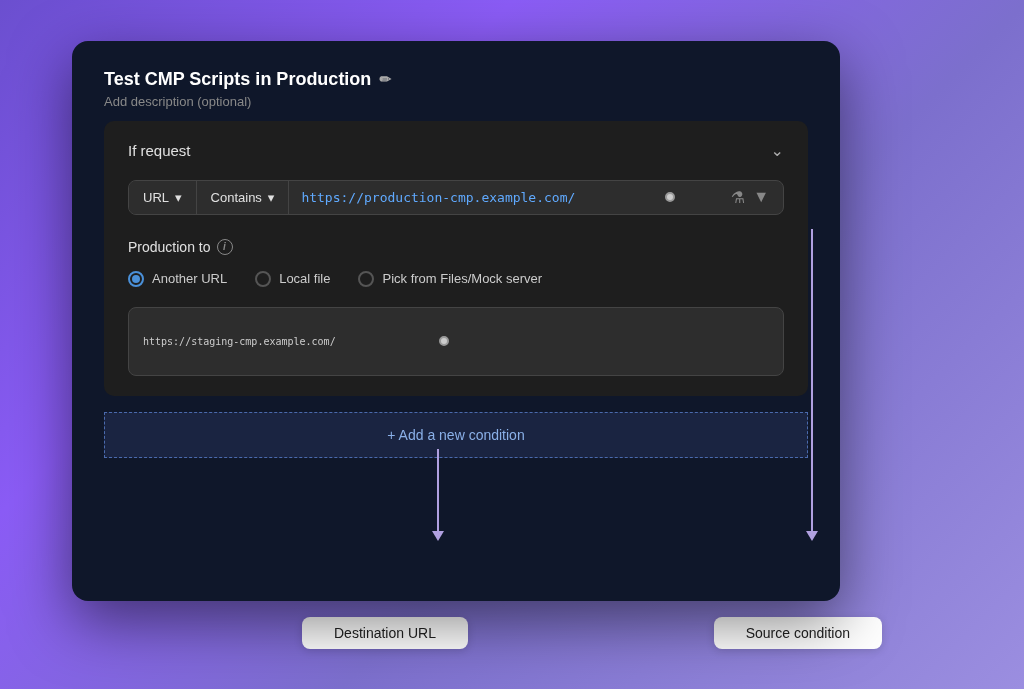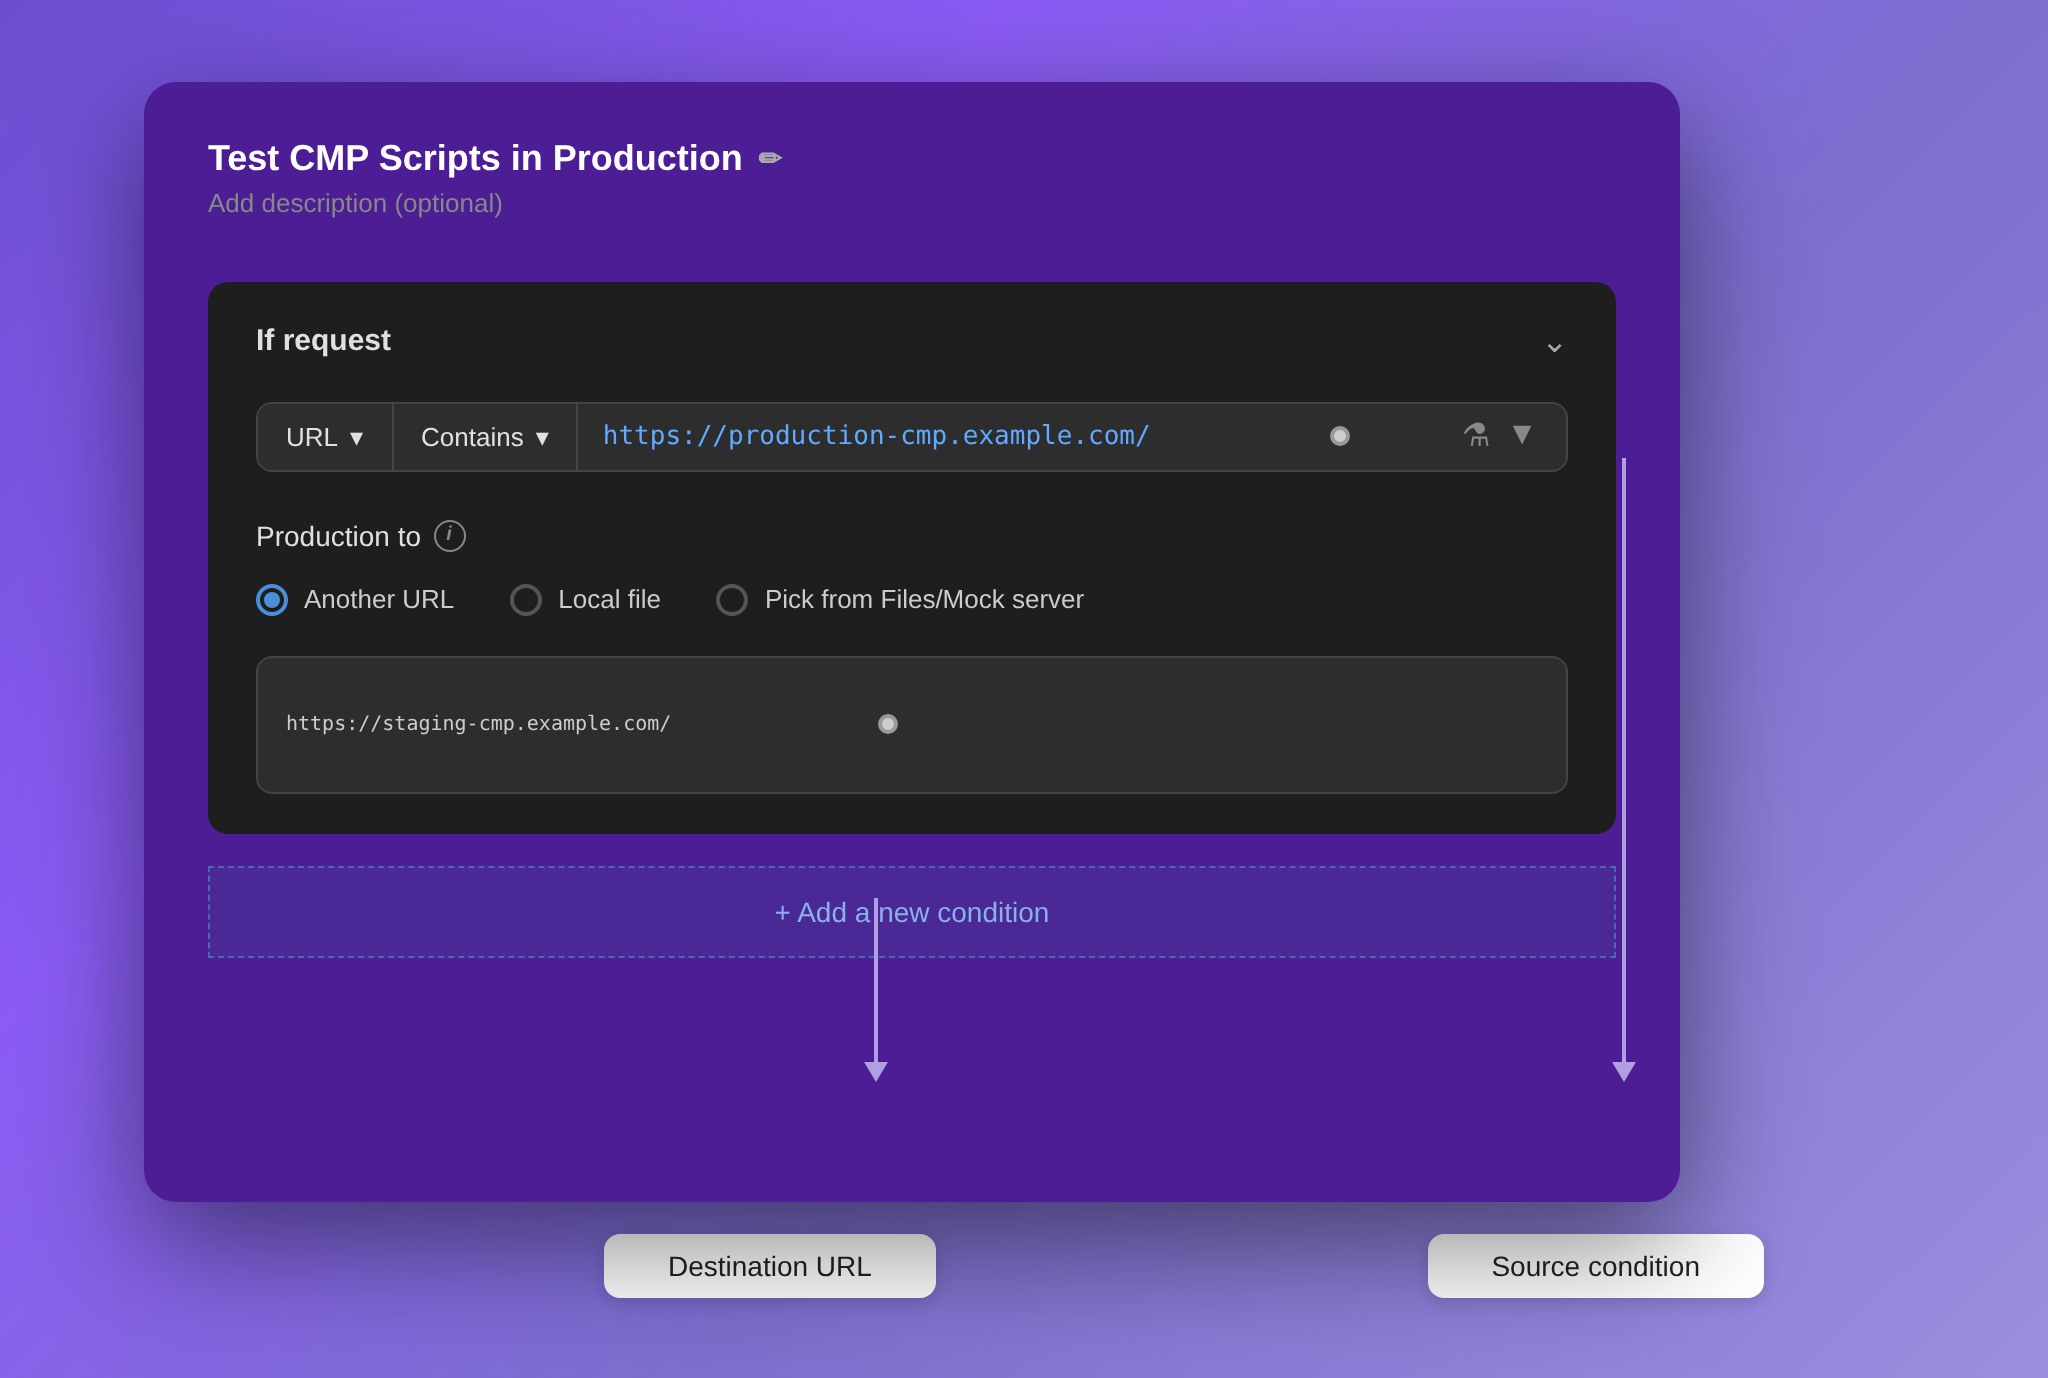--- a/index.html
+++ b/index.html
@@ -9,21 +9,21 @@
       height: 689px;
       overflow: hidden;
       font-family: -apple-system, BlinkMacSystemFont, 'Segoe UI', sans-serif;
       background: linear-gradient(135deg, #6b4fcf 0%, #8b5cf6 30%, #7c6fcd 60%, #9b8ee0 100%);
       display: flex;
       align-items: center;
       justify-content: center;
     }
 
     .card {
-      background: #4c1d95;
+      background: #0f172a;
       border-radius: 16px;
       width: 768px;
       min-height: 560px;
       padding: 28px 32px 40px;
       position: relative;
       box-shadow: 0 20px 60px rgba(0,0,0,0.5);
     }
 
     .card-title {
       display: flex;
@@ -37,41 +37,41 @@
 
     .edit-icon {
       color: #aaa;
       font-size: 14px;
       cursor: pointer;
     }
 
     .card-subtitle {
       font-size: 13px;
       color: #888;
-      margin-bottom: 32px;
+      margin-bottom: 12px;
     }
 
     .section {
       background: #1e1e1e;
       border-radius: 10px;
       padding: 20px 24px;
       margin-bottom: 16px;
     }
 
     .section-header {
       display: flex;
       justify-content: space-between;
       align-items: center;
       margin-bottom: 20px;
     }
 
     .section-title {
       color: #e0e0e0;
       font-size: 15px;
-      font-weight: 700;
+      font-weight: 400;
     }
 
     .chevron-icon {
       color: #aaa;
       font-size: 16px;
     }
 
     .filter-row {
       display: flex;
       align-items: center;

